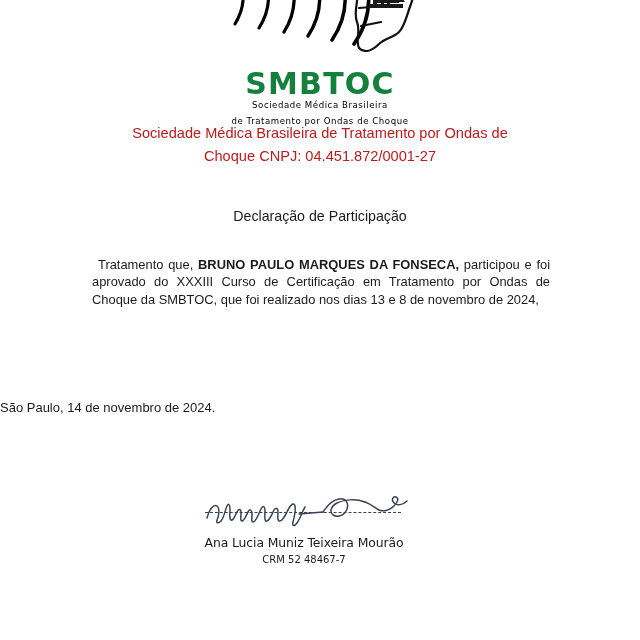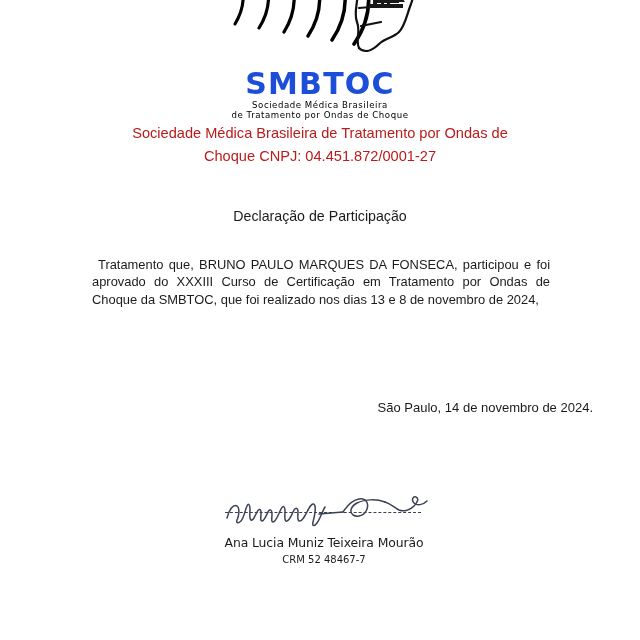--- a/index.html
+++ b/index.html
@@ -35,33 +35,33 @@
   .logo-wordmark {
     margin-top: -1px;
     text-align: center;
     line-height: 1;
   }
   .logo-smbtoc {
     font-family: "DejaVu Sans", sans-serif;
     font-weight: bold;
     font-size: 30px;
     letter-spacing: 1.2px;
-    color: #1d4ed8;
+    color: #15803d;
     display: block;
   }
   .logo-sub1, .logo-sub2 {
     font-family: "DejaVu Sans", sans-serif;
     font-weight: normal;
     font-size: 8.6px;
     letter-spacing: 0.55px;
     color: #000000;
     display: block;
     margin-top: 2px;
   }
-  .logo-sub2 { margin-top: 1px; }
+  .logo-sub2 { margin-top: 7px; }
 
   
   .org-header {
     position: absolute;
     top: 122px;
     left: 0;
     width: 640px;
     text-align: center;
     font-size: 14.6px;
     line-height: 23px;
@@ -86,44 +86,43 @@
     top: 256px;
     left: 92px;
     width: 458px;
     font-size: 12.9px;
     line-height: 17.4px;
     text-align: justify;
     text-justify: inter-word;
     color: #1b1b1b;
     text-indent: 6px;
   }
-  .body-copy b { font-weight: normal; }
+  .body-copy b { font-weight: bold; }
   .body-copy .last-line { display: block; text-indent: 0; }
 
   
   .place-date {
     position: absolute;
     top: 400px;
     left: 0;
     width: 593px;
-    text-align: right;
+    text-align: left;
     font-size: 13px;
     color: #1b1b1b;
   }
 
   
   .signature-block {
     position: absolute;
     top: 488px;
     left: 0;
     width: 608px;
     display: flex;
     flex-direction: column;
     align-items: center;
-    padding-left: 20px;
   }
   .signature-wrap {
     position: relative;
     width: 230px;
     height: 42px;
   }
   .signature-ink {
     position: absolute;
     left: 10px;
     top: 0;

